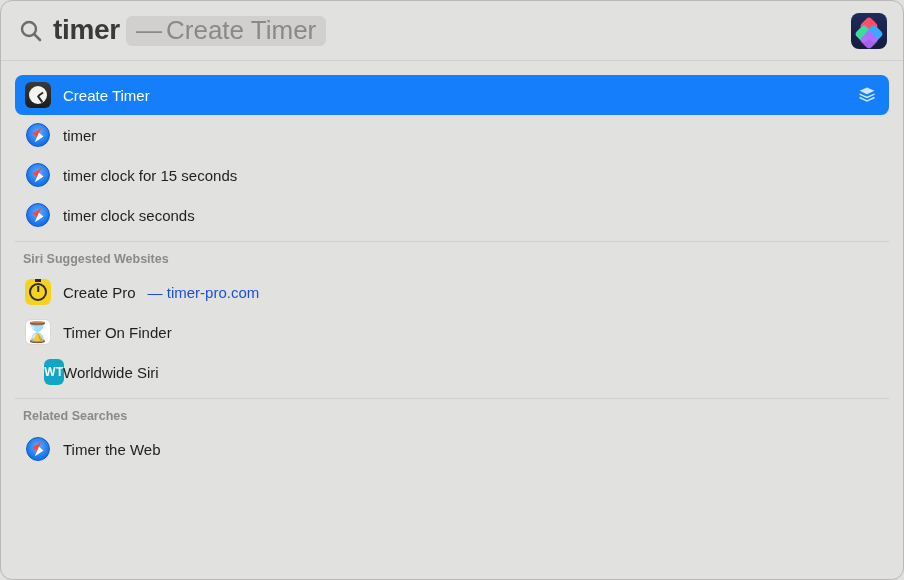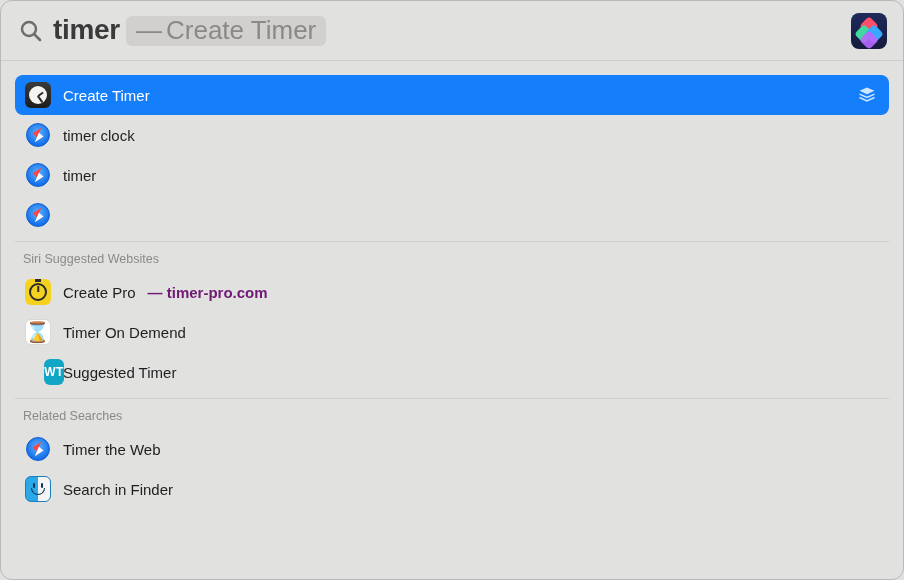--- a/index.html
+++ b/index.html
@@ -82,25 +82,25 @@
     border-radius: 8px;
     font-size: 15px;
     color: #1f1f1f;
   }
   .row.selected {
     background: #157efb;
     color: #ffffff;
   }
   .row .icon { width: 26px; height: 26px; flex: 0 0 26px; display:flex; align-items:center; justify-content:center; }
   .row .label { font-weight: 500; }
-  .row .sub   { color: #701a75; font-weight: 700; }
+  .row .sub   { color: #1d4ed8; font-weight: 400; }
 
   .section-header {
     font-size: 12.5px;
-    font-weight: 400;
+    font-weight: 700;
     color: #8a8a89;
     padding: 10px 8px 6px 8px;
     border-top: 1px solid #cfcfce;
     margin-top: 6px;
   }
 
   .trailing {
     margin-left: auto;
     display: flex;
     align-items: center;
@@ -219,71 +219,63 @@
           <path d="M3 11l9 4 9-4" fill="none" stroke="#cfe6ff" stroke-width="1.8"></path>
           <path d="M3 15l9 4 9-4" fill="none" stroke="#cfe6ff" stroke-width="1.8"></path>
         </svg>
     </span>
   </div>
 
   <div class="row">
     <span class="icon">
         <span class="ico-safari"></span>
       </span>
-    <span class="label">timer clock</span>
-  </div>
-  <div class="row">
-    <span class="icon">
-        <span class="ico-safari"></span>
-      </span>
     <span class="label">timer</span>
   </div>
   <div class="row">
     <span class="icon">
         <span class="ico-safari"></span>
       </span>
+    <span class="label">timer clock for 15 seconds</span>
+  </div>
+  <div class="row">
+    <span class="icon">
+        <span class="ico-safari"></span>
+      </span>
+    <span class="label">timer clock seconds</span>
   </div>
 
   <div class="section-header">Siri Suggested Websites</div>
 
   <div class="row">
     <span class="icon">
         <span class="ico-app bg-yellow">
           <span class="ico-stopwatch"></span>
         </span>
       </span>
     <span class="label">Create Pro</span>
     <span class="sub"> — timer-pro.com</span>
   </div>
   <div class="row">
     <span class="icon">
         <span class="ico-app bg-white">
           <span class="ico-hourglass">⌛</span>
         </span>
       </span>
-    <span class="label">Timer On Demend</span>
+    <span class="label">Timer On Finder</span>
   </div>
   <div class="row">
     <span class="icon">
         <span class="ico-app bg-teal">WT</span>
       </span>
-    <span class="label">Suggested Timer</span>
+    <span class="label">Worldwide Siri</span>
   </div>
 
   <div class="section-header">Related Searches</div>
 
   <div class="row">
     <span class="icon">
         <span class="ico-safari"></span>
       </span>
     <span class="label">Timer the Web</span>
   </div>
-  <div class="row">
-    <span class="icon">
-        <span class="ico-finder">
-          <span class="eye l"></span>
-          <span class="eye r"></span>
-        </span>
-      </span>
-    <span class="label">Search in Finder</span>
-  </div>
 
 </div>
 
 </body></html>

